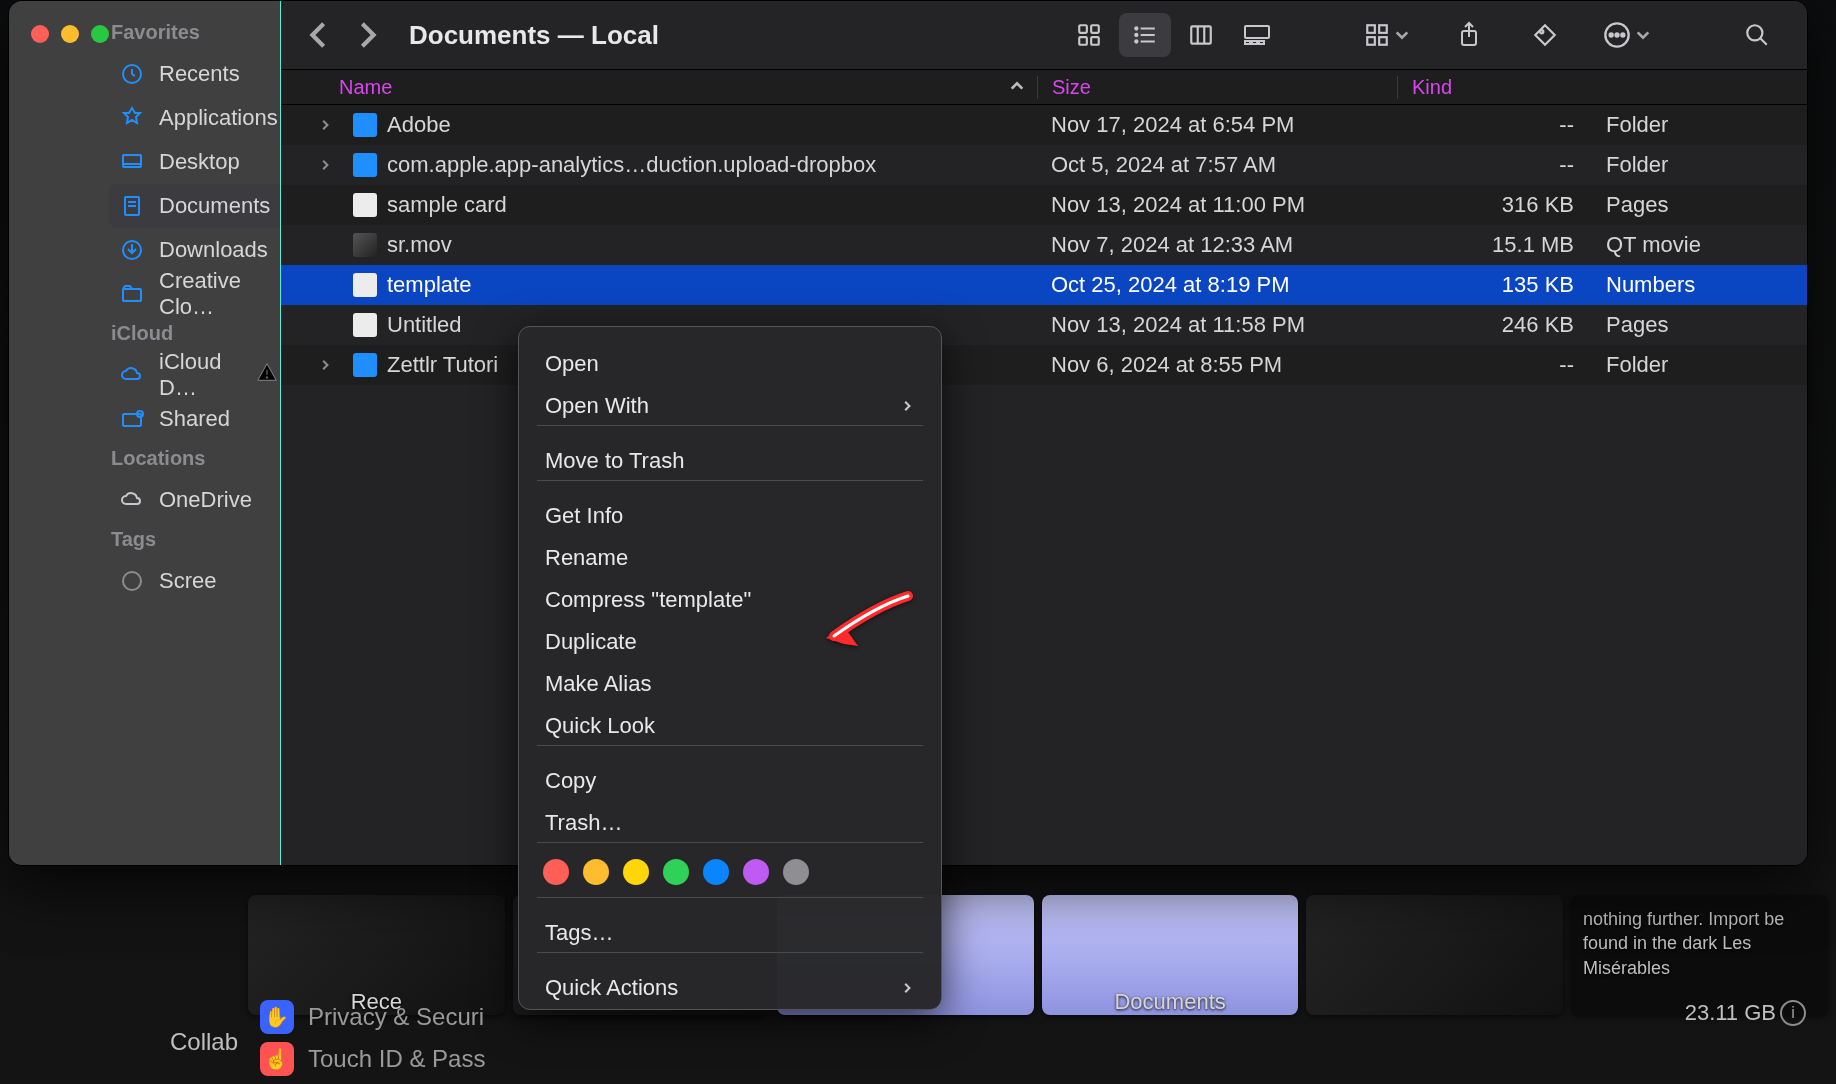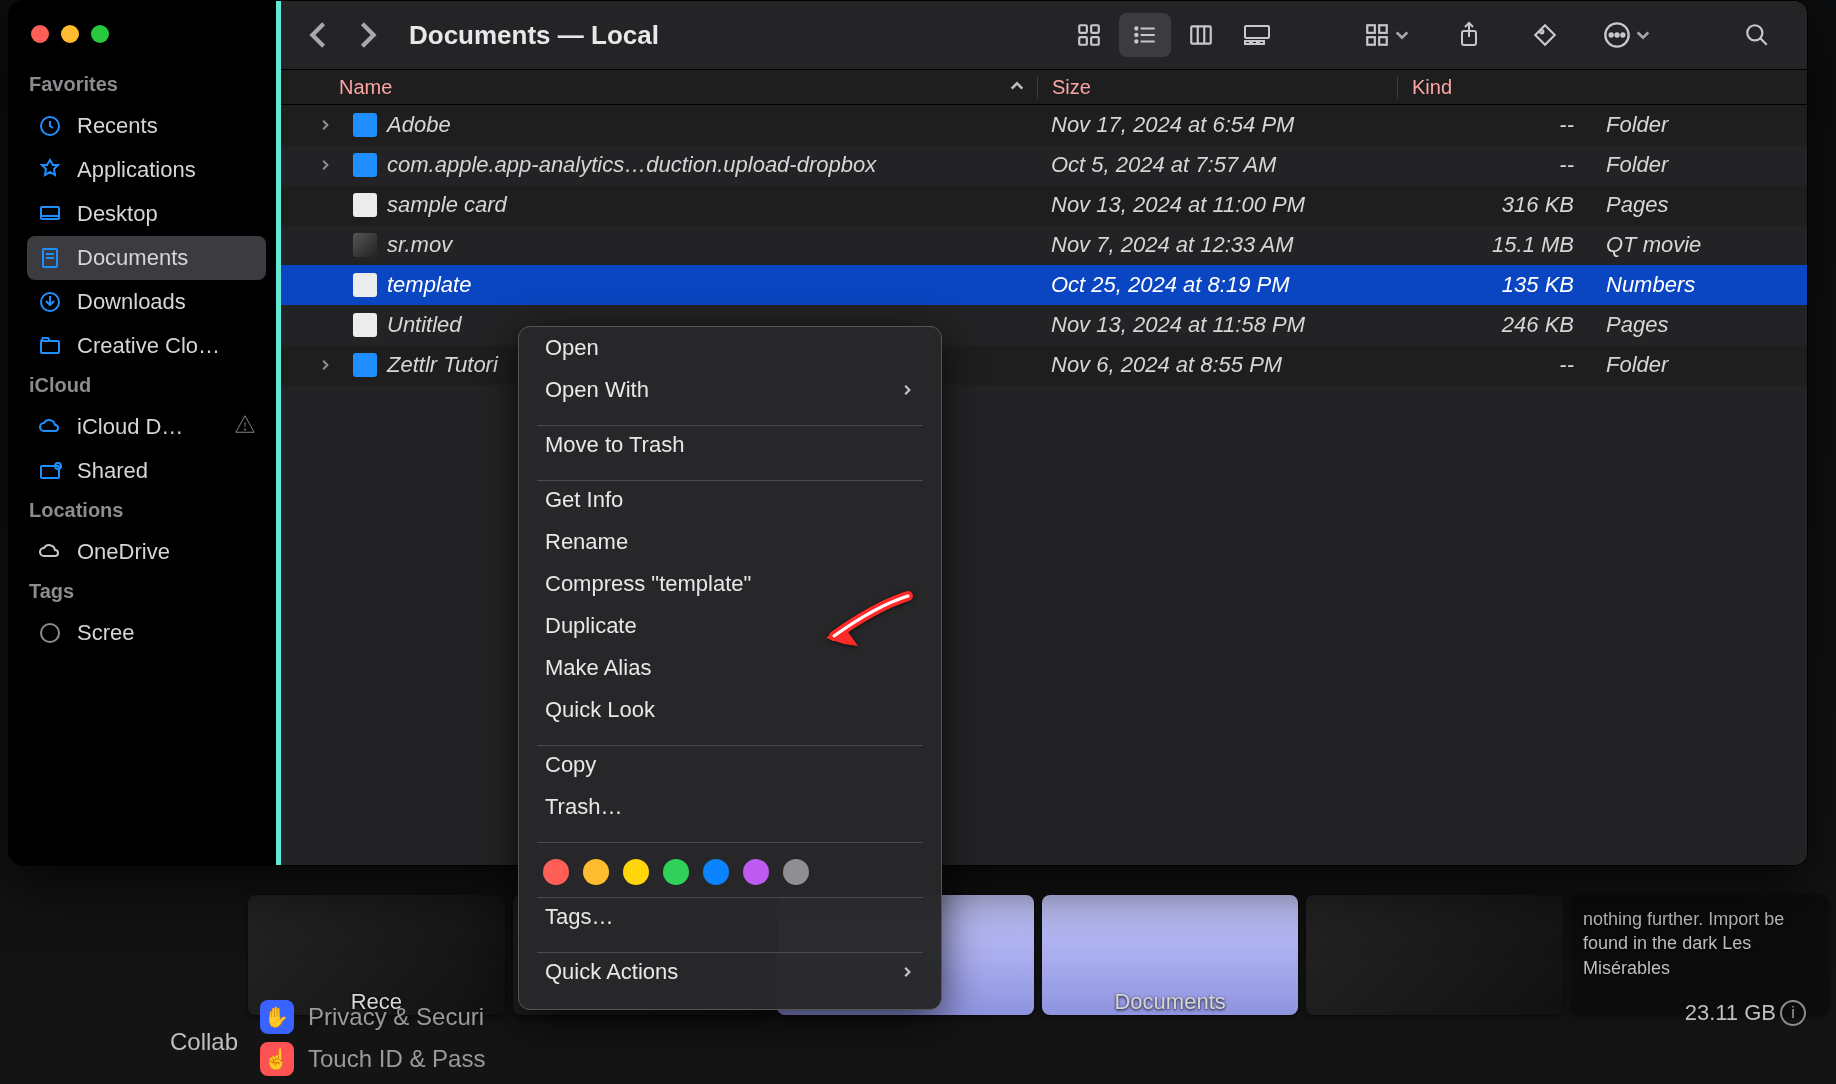--- a/index.html
+++ b/index.html
@@ -26,21 +26,21 @@
   
   
   .finder {
     position:absolute; left:8px; top:0; width:1800px; height:866px;
     background:#1e1e1e; border-radius:14px; box-shadow:0 20px 60px rgba(0,0,0,.7);
     display:flex; overflow:hidden;
     border:1px solid #000;
   }
   
   
-  .sidebar{ width:272px; background:#000000; padding:14px 10px 0 18px; display:flex; flex-direction:column; overflow:hidden; border-right:5px solid #5eead4;}
+  .sidebar{ width:272px; background:#404040; padding:14px 10px 0 18px; display:flex; overflow:hidden; border-right:1px solid #5eead4;}
   .traffic{ display:flex; gap:12px; padding:10px 0 24px 4px;}
   .dot{width:18px;height:18px;border-radius:50%;}
   .dot.red{background:#ff5f57;}
   .dot.yellow{background:#febc2e;}
   .dot.green{background:#28c840;}
   .side-section-label{color:#8c8c90; font-size:20px; font-weight:600; margin:6px 0 8px 2px;}
   .side-item{display:flex;align-items:center;gap:14px;height:44px;padding:0 10px;border-radius:8px;color:#d6d6d8;font-size:22px;cursor:default;}
   .side-item.active{background:#3c3c40;}
   .side-icon{width:26px;height:26px;flex:0 0 26px;display:inline-flex;align-items:center;justify-content:center;}
   .side-icon svg{stroke:#1f8fff;fill:none;stroke-width:2;}
@@ -56,26 +56,26 @@
   .title{color:#e8e8ea;font-size:26px;font-weight:700;margin-left:6px;margin-right:auto;}
   .tool-group{display:flex;align-items:center;gap:0;}
   .tool-btn{width:52px;height:44px;border-radius:8px;display:flex;align-items:center;justify-content:center;margin:0 2px;}
   .tool-btn.active{background:#3c3c40;}
   .tool-btn svg{stroke:#c8c8cc; fill:none; stroke-width:2;}
   .toolbar-divider{width:28px;}
   .chev-sm{width:16px;height:16px;}
   
   
   .headers{height:40px;display:grid;grid-template-columns: 58px 1fr 360px 195px 215px;align-items:center;padding:0;border-bottom:1px solid #000;background:#1e1e1e;}
-  .h-cell{color:#fca5a5;font-size:20px;padding-left:14px;border-left:1px solid #3a3a3c;}
+  .h-cell{color:#d946ef;font-size:20px;padding-left:14px;border-left:1px solid #3a3a3c;}
   .h-cell.first{border-left:none;padding-left:0;}
   .h-name{display:flex;align-items:center;gap:410px;padding-left:2px;}
   
   
-  .rows{flex:1;position:relative;font-style:italic;}
+  .rows{flex:1;position:relative;}
   .row{height:40px;display:grid;grid-template-columns:58px 1fr 360px 195px 215px;align-items:center;font-size:22px;color:#d6d6d8;}
   .row:nth-child(even){background:#232325;}
   .row.selected{background:#0a46c2;}
   .row.selected .cell{color:#fff;}
   .row .disclosure{display:flex;align-items:center;justify-content:flex-end;padding-right:6px;}
   .row .disclosure svg{stroke:#8c8c90;stroke-width:3;fill:none;width:14px;height:14px;}
   .name-cell{display:flex;align-items:center;gap:10px;padding-left:0;}
   .file-icon{width:24px;height:24px;flex:0 0 24px;display:inline-block;border-radius:3px;}
   .file-icon.folder{background:#1f8fff;border-radius:3px;}
   .file-icon.doc{background:#ececec;}
@@ -88,21 +88,21 @@
   .stripe{height:40px;}
   .stripe:nth-child(odd){background:#232325;}
   
   
   .ctx{
     position:absolute; left:518px; top:326px; width:424px;
     background:rgba(40,40,42,.98); border:1px solid #555; border-radius:12px;
     box-shadow:0 10px 40px rgba(0,0,0,.7);
     padding:8px 4px; z-index:50;
   }
-  .ctx-item{height:42px;display:flex;align-items:flex-start;padding:0 22px;color:#e8e8ea;font-size:22px;border-radius:6px;justify-content:space-between;white-space:nowrap;}
+  .ctx-item{height:42px;display:flex;align-items:flex-end;padding:0 22px;color:#e8e8ea;font-size:22px;border-radius:6px;justify-content:space-between;white-space:nowrap;}
   .ctx-sep{height:1px;background:#4a4a4c;margin:6px 14px;}
   .ctx-chev svg{stroke:#c8c8cc;stroke-width:3;fill:none;width:14px;height:14px;}
   .tag-row{display:flex;gap:14px;padding:10px 20px 6px;}
   .tag-circle{width:26px;height:26px;border-radius:50%;}
   
   
   .arrow-annot{position:absolute;left:816px;top:588px;z-index:60;pointer-events:none;}
   .arrow-annot svg{filter:drop-shadow(0 1px 2px rgba(0,0,0,.6));}
   
 </style>

